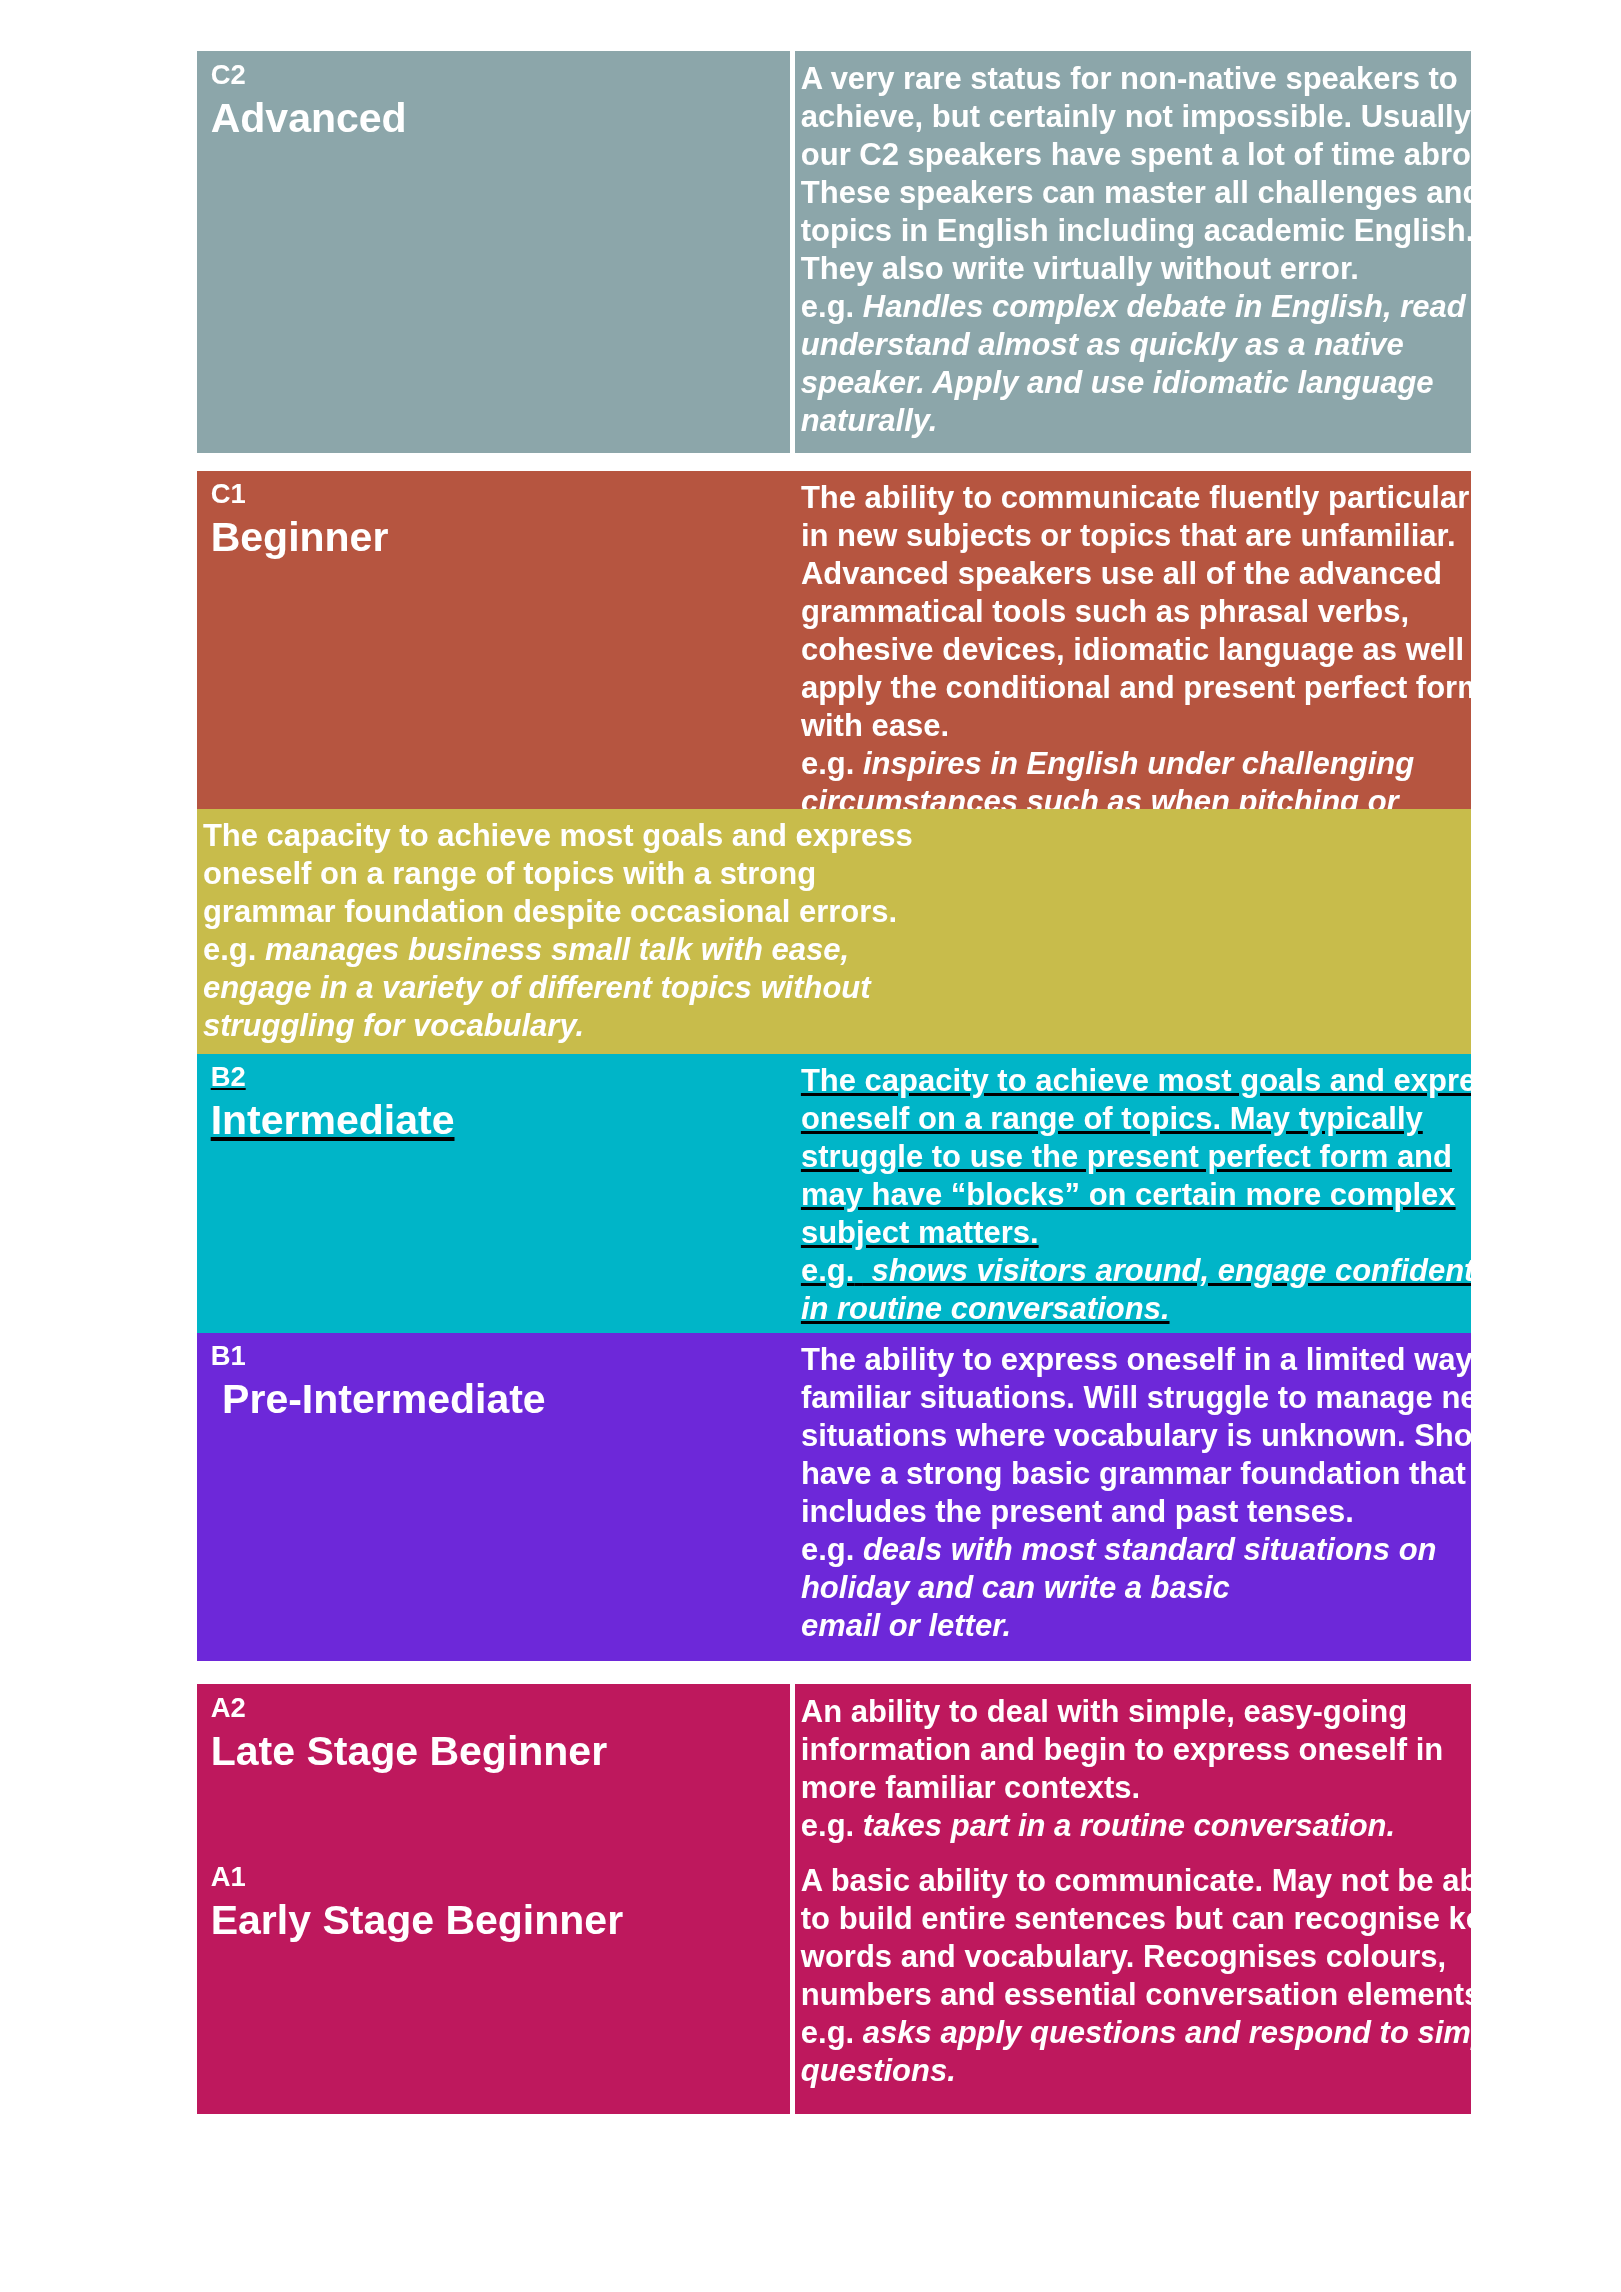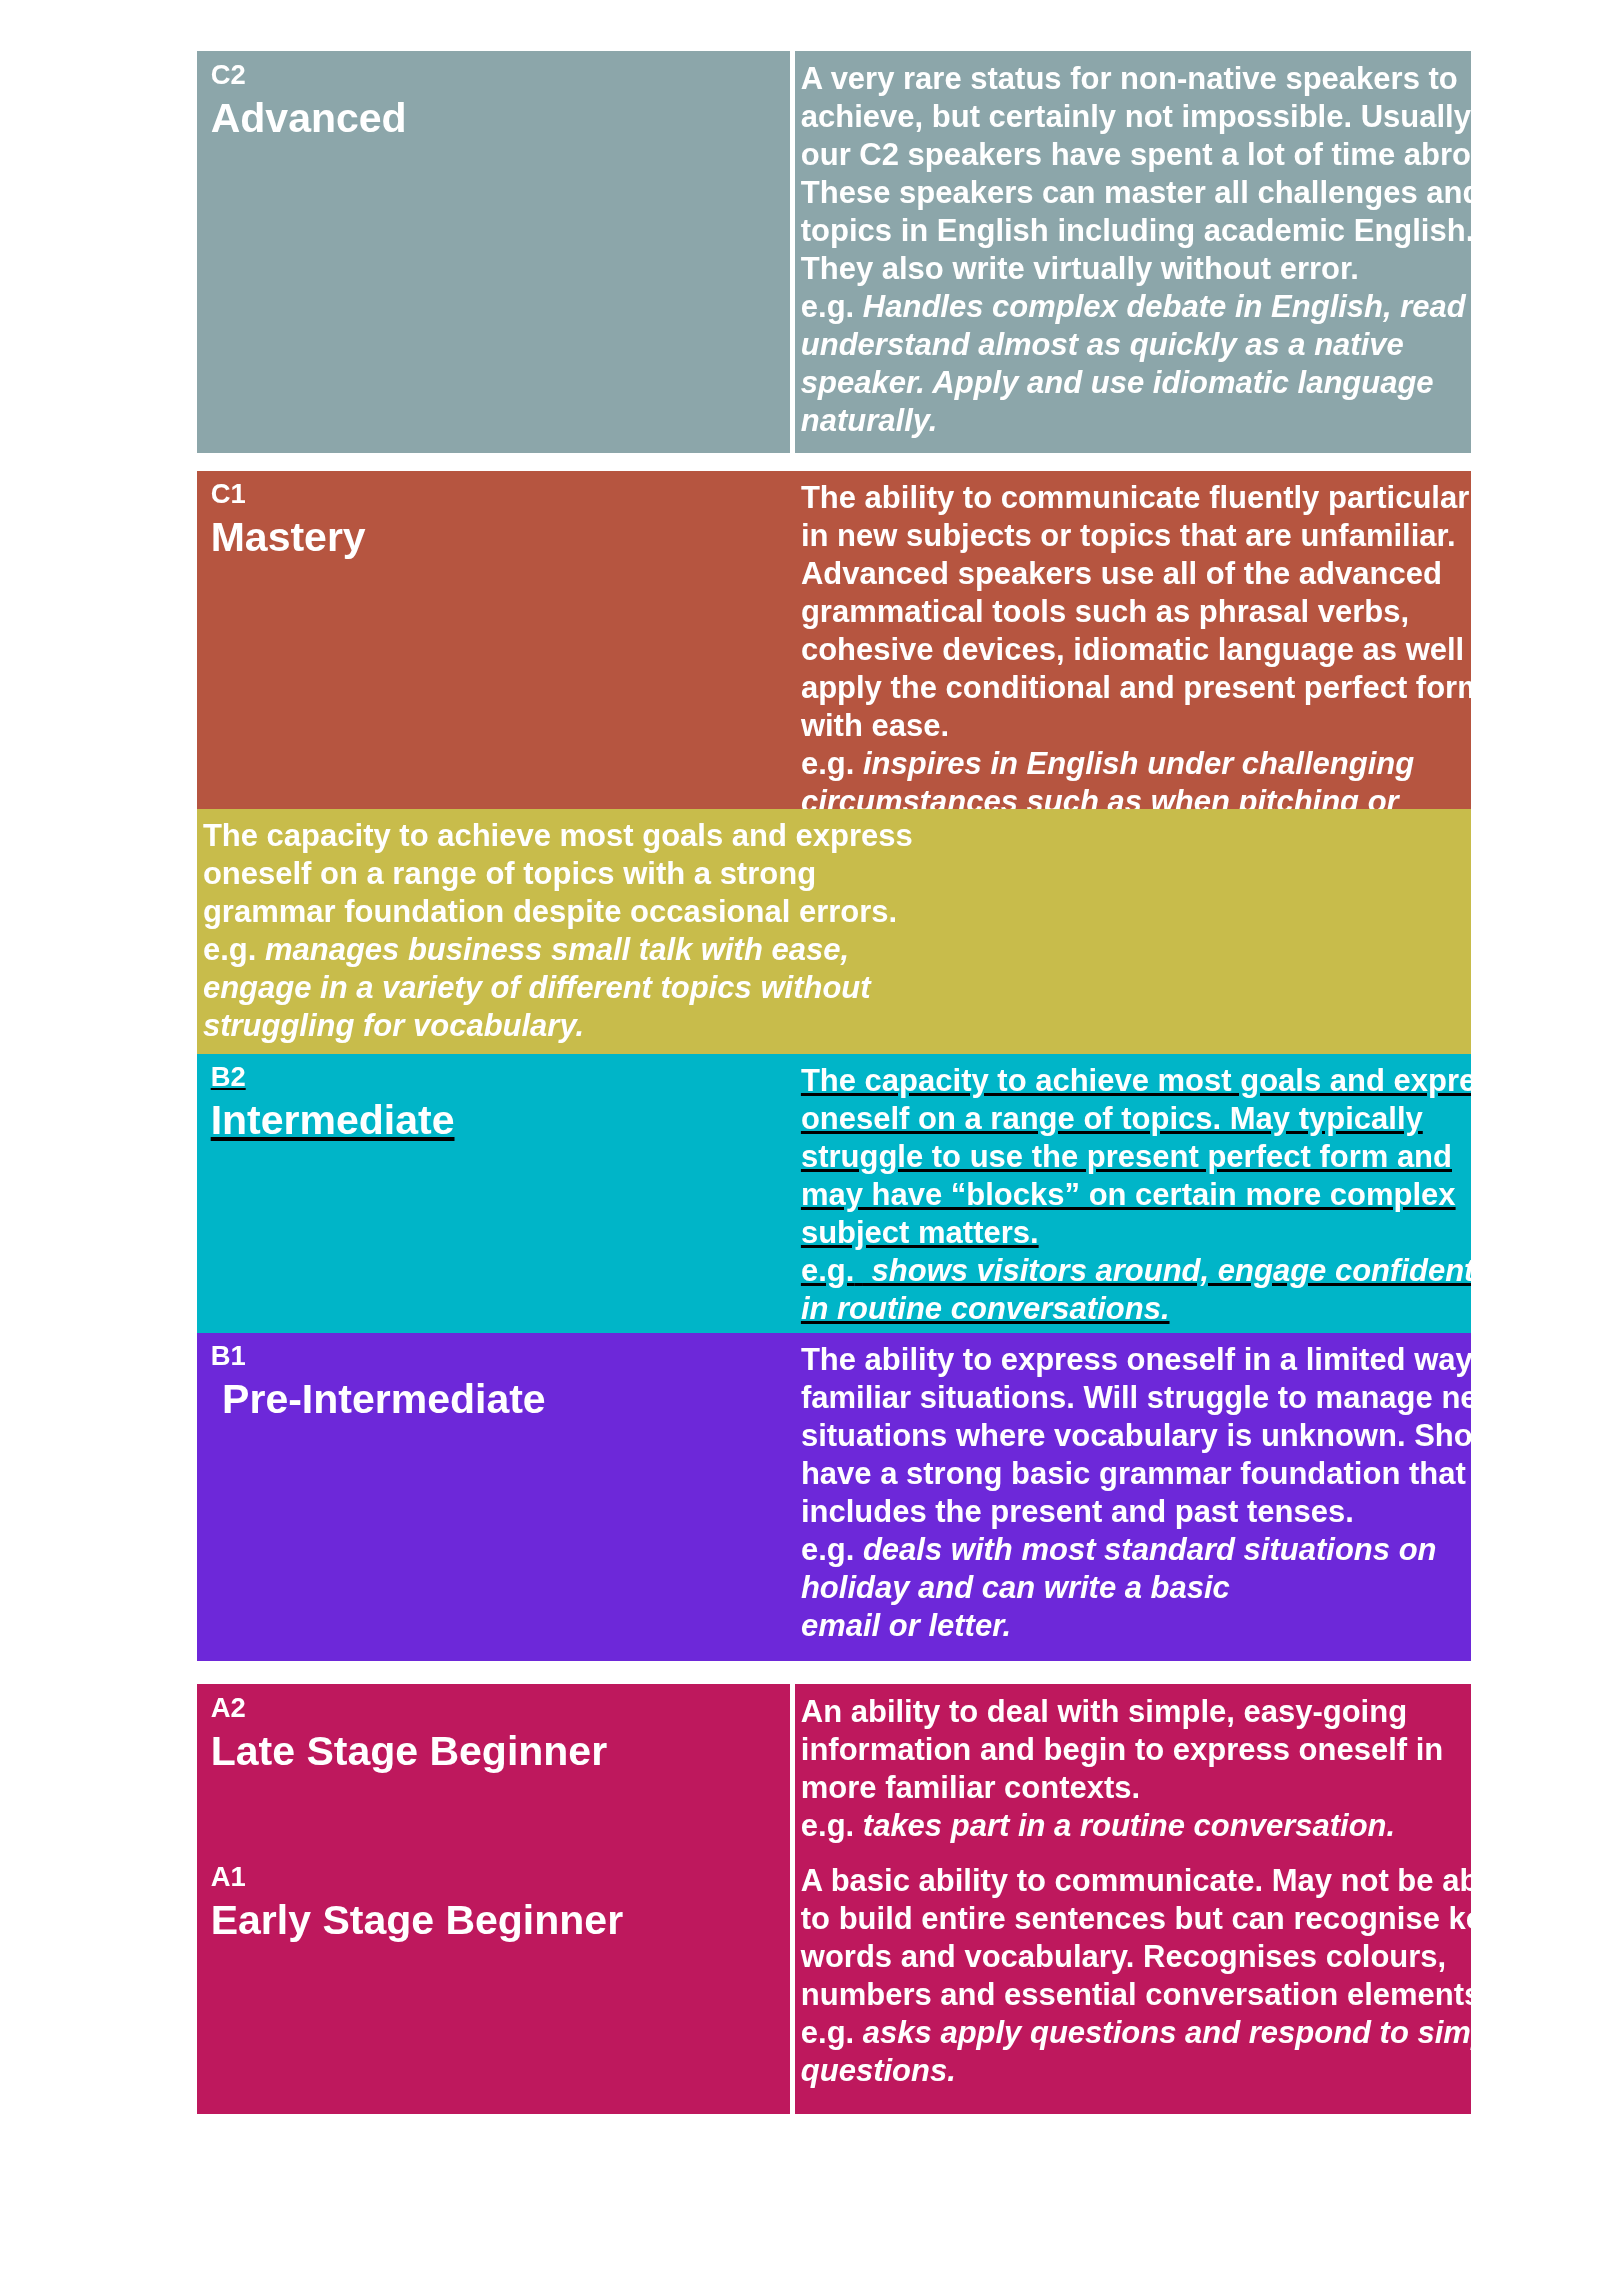--- a/index.html
+++ b/index.html
@@ -100,21 +100,21 @@
 speaker. Apply and use idiomatic language
 naturally.</span></p>
       </div>
   </section>
 
   <div class="gap gap-1"></div>
 
   <section class="row no-divider h-c1" style="background-color: rgb(182, 85, 64);">
     <div class="cell-left">
       <div class="code">C1</div>
-      <div class="name">Mastery</div>
+      <div class="name">Beginner</div>
     </div>
     <div class="cell-right">
         <p class="desc"><span>The ability to communicate fluently particularly
 in new subjects or topics that are unfamiliar.
 Advanced speakers use all of the advanced
 grammatical tools such as phrasal verbs,
 cohesive devices, idiomatic language as well as
 apply the conditional and present perfect forms
 with ease.
 </span><span class="eg">e.g.</span> <span class="ex">inspires in English under challenging

